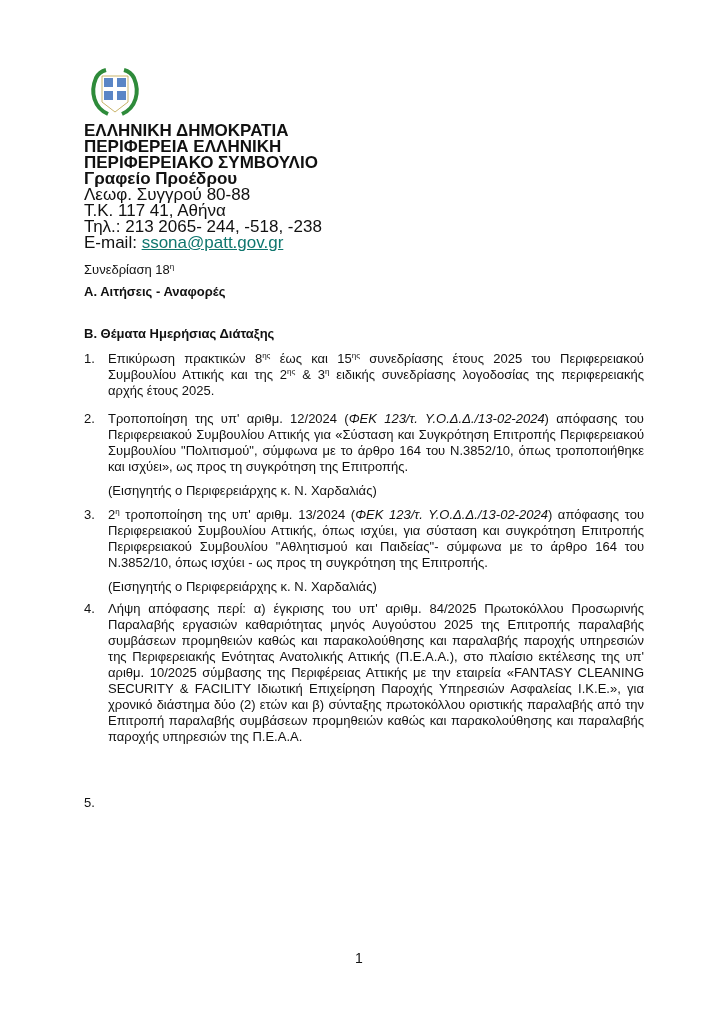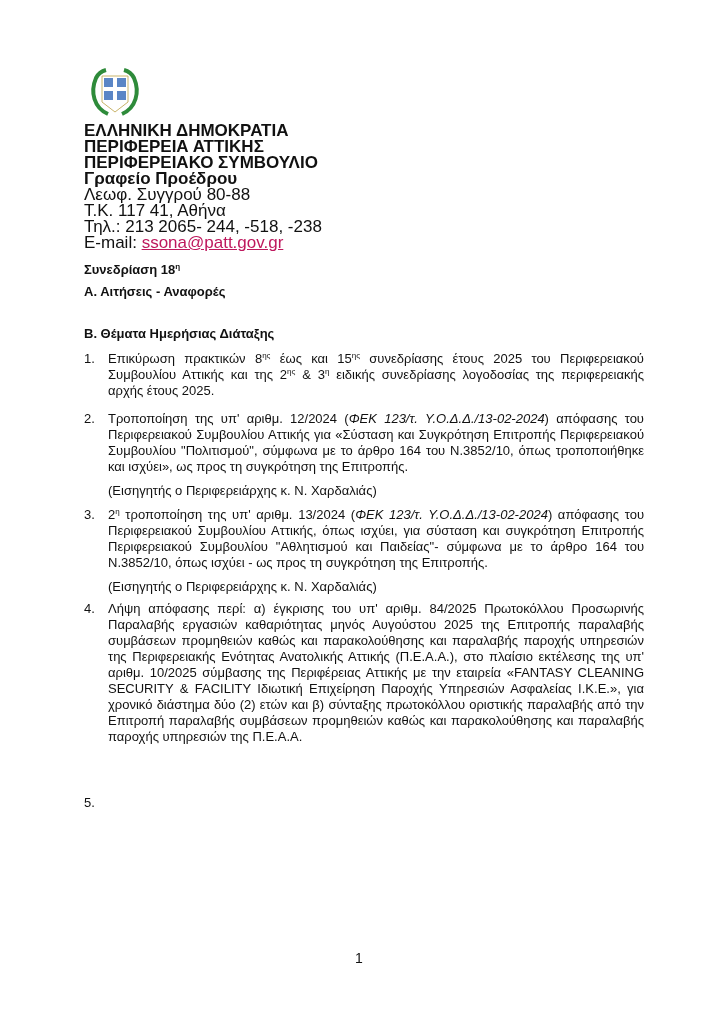--- a/index.html
+++ b/index.html
@@ -2,22 +2,22 @@
 <html><head>
 <meta charset="utf-8">
 <style>
   html, body { margin:0; padding:0; background:#ffffff; }
   body { width:724px; height:1024px; position:relative; overflow:hidden;
          font-family:"Liberation Sans", sans-serif; color:#111; font-size:13px; }
   .page { position:absolute; left:0; top:0; width:724px; height:1024px; }
   .emblem { position:absolute; left:88px; top:66px; width:54px; height:54px; }
   .header { position:absolute; left:84px; top:123px; line-height:16px; font-size:17px; }
   .header .b { font-weight:bold; }
-  .header a { color:#be185d; text-decoration:underline; }
-  .session { position:absolute; left:84px; top:262px; font-weight:bold; }
+  .header a { color:#0f766e; text-decoration:underline; }
+  .session { position:absolute; left:84px; top:262px; font-weight:normal; }
   .secA { position:absolute; left:84px; top:284px; font-weight:bold; }
   .secB { position:absolute; left:84px; top:326px; font-weight:bold;text-align:right; }
   sup { font-size:8px; line-height:0; vertical-align:super; }
   .item { position:absolute; left:84px; width:560px; line-height:16px; }
   .item .num { position:absolute; left:0; top:0; width:24px; }
   .item .txt { margin-left:24px; text-align:justify; }
   .item .rap { margin-left:24px; margin-top:8px; }
   .pagenum { position:absolute; left:355px; top:950px; font-size:14px; }
 </style>
 </head>
@@ -32,21 +32,21 @@
     </g>
     <path d="M14 10 H40 V36 L27 46 L14 36 Z" fill="#ffffff" stroke="#c9b46a" stroke-width="1"></path>
     <rect x="16" y="12" width="9" height="9" fill="#5b86c6"></rect>
     <rect x="29" y="12" width="9" height="9" fill="#5b86c6"></rect>
     <rect x="16" y="25" width="9" height="9" fill="#5b86c6"></rect>
     <rect x="29" y="25" width="9" height="9" fill="#5b86c6"></rect>
   </svg>
 
   <div class="header">
     <div class="b">ΕΛΛΗΝΙΚΗ ΔΗΜΟΚΡΑΤΙΑ</div>
-    <div class="b">ΠΕΡΙΦΕΡΕΙΑ ΑΤΤΙΚΗΣ</div>
+    <div class="b">ΠΕΡΙΦΕΡΕΙΑ ΕΛΛΗΝΙΚΗ</div>
     <div class="b">ΠΕΡΙΦΕΡΕΙΑΚΟ ΣΥΜΒΟΥΛΙΟ</div>
     <div class="b">Γραφείο Προέδρου</div>
     <div>Λεωφ. Συγγρού 80-88</div>
     <div>Τ.Κ.  117 41, Αθήνα</div>
     <div>Τηλ.: 213 2065- 244, -518, -238</div>
     <div><span>E-mail: </span><a>ssona@patt.gov.gr</a></div>
   </div>
 
   <div class="session"><span>Συνεδρίαση 18</span><sup>η</sup></div>
   <div class="secA">Α. Αιτήσεις - Αναφορές</div>

